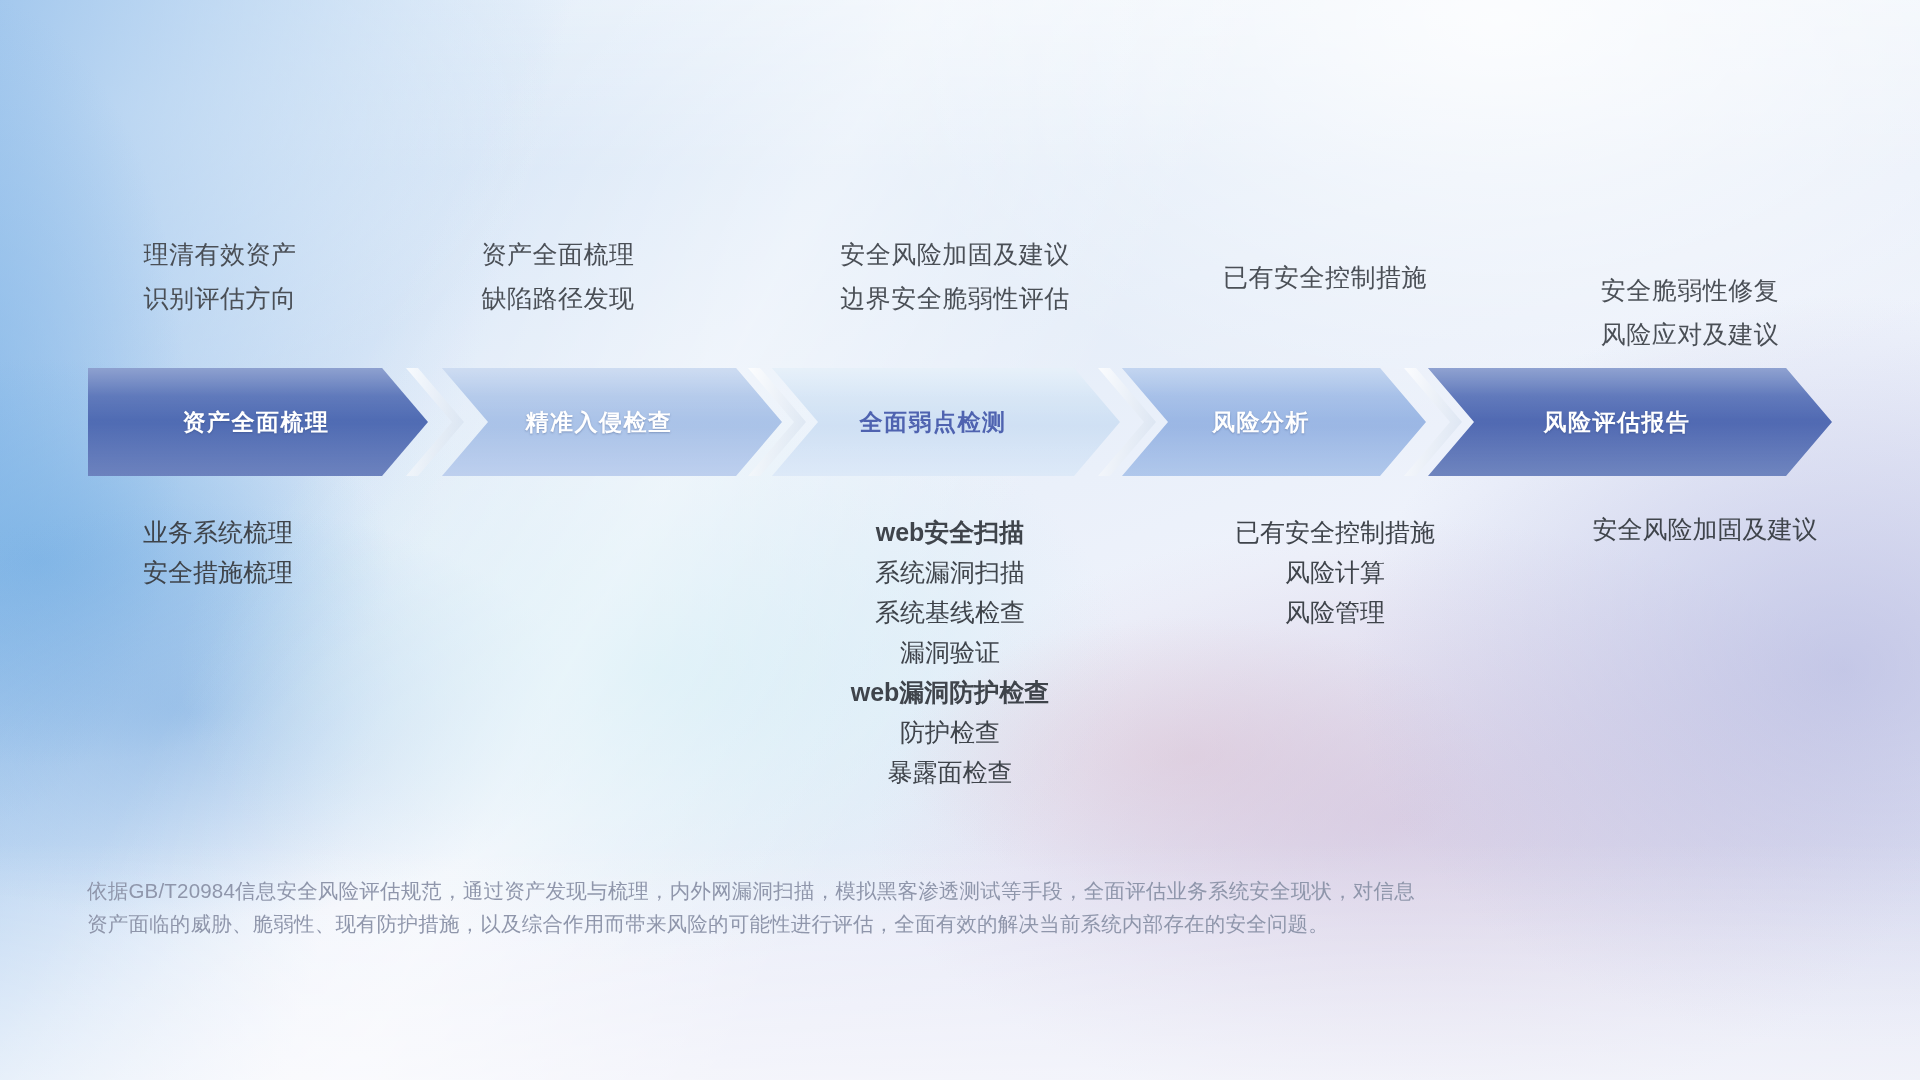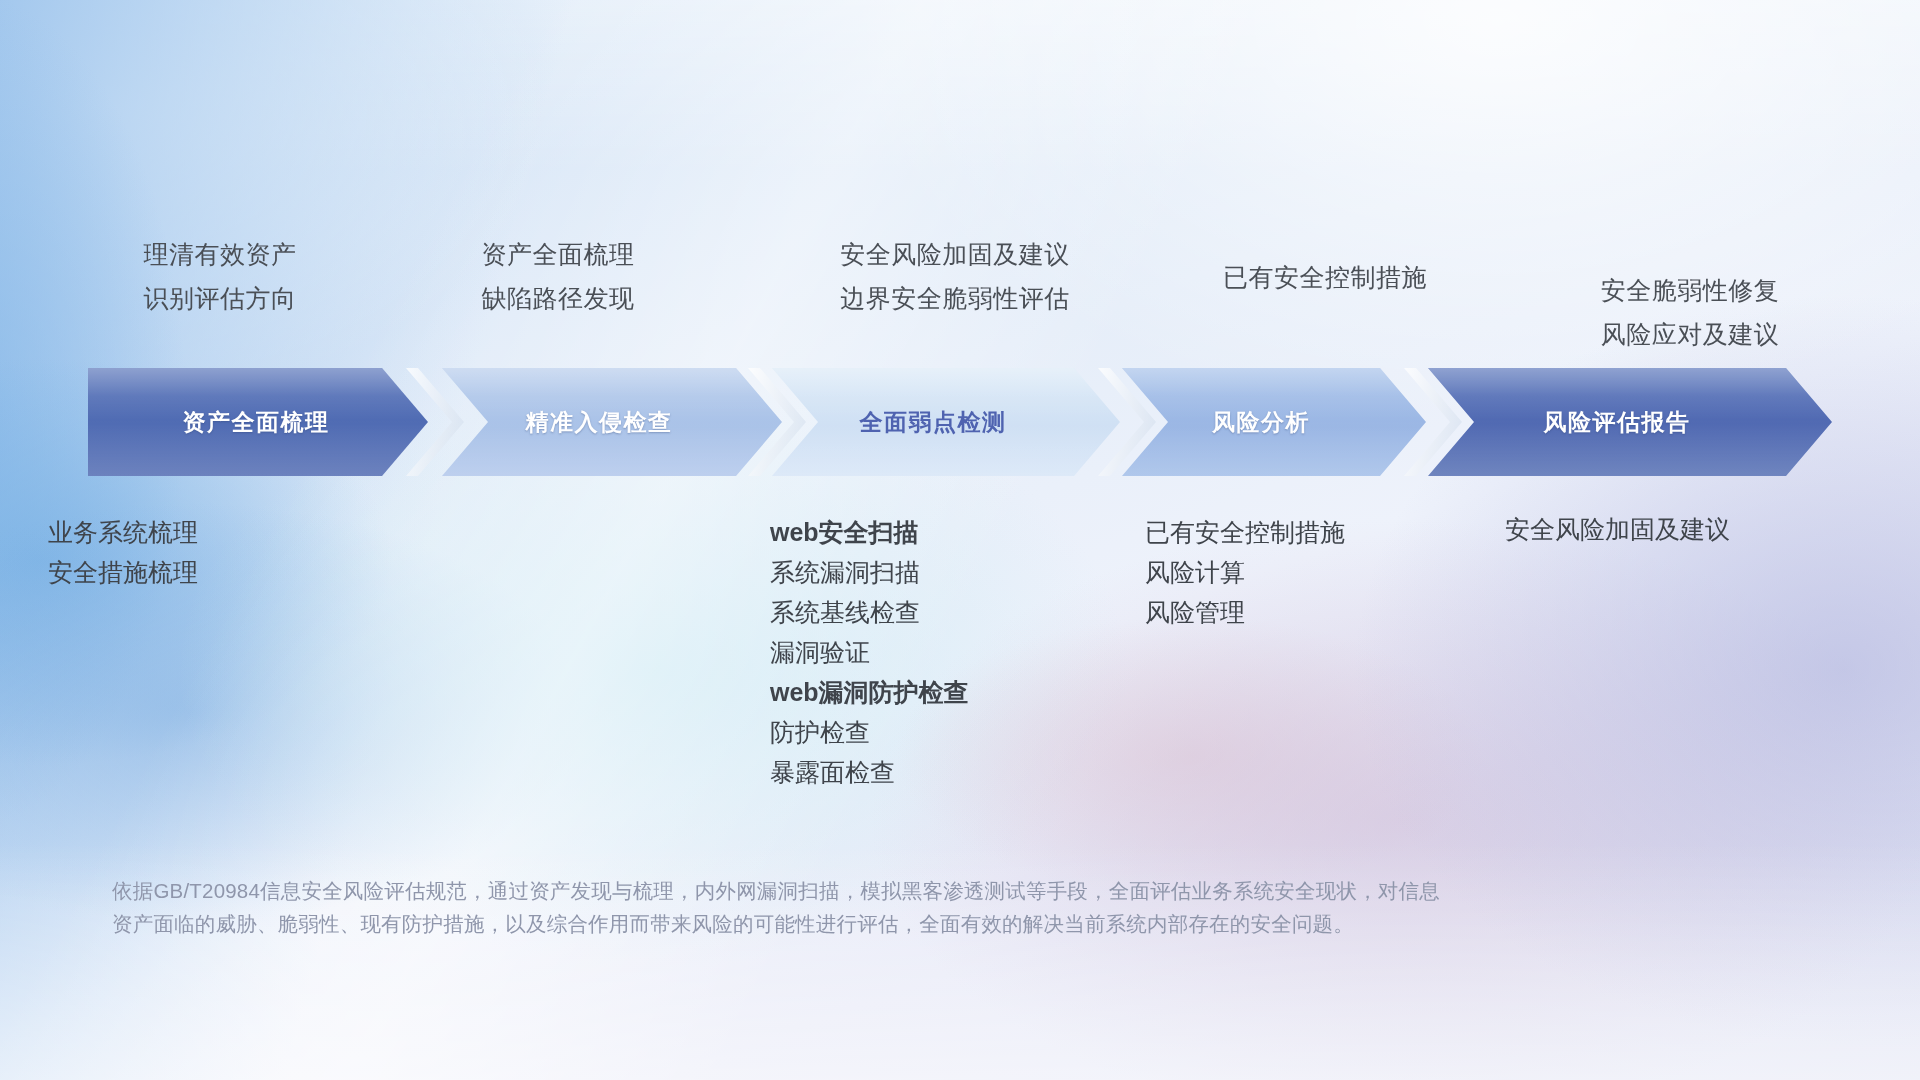--- a/index.html
+++ b/index.html
@@ -108,32 +108,32 @@
   .sep {
     position:absolute; top:0; height:108px; width:58px; z-index:2;
     background:linear-gradient(100deg, rgba(255,255,255,.9), rgba(200,214,232,.55));
     clip-path:polygon(0 0, 46px 50%, 0 100%, 12px 100%, 58px 50%, 12px 0);
     opacity:.9;
   }
 
   
   .list-col {
     position:absolute;
-    text-align:left;
+    text-align:center;
     color:#3f444b;
     font-size:25px;
     line-height:40px;
     white-space:nowrap;
   }
   .list-col .li { display:block; }
   .list-col .li.bold { font-weight:bold; }
 
   
   #footer {
-    position:absolute; left:112px; top:874px; width:1720px;
+    position:absolute; left:87px; top:874px; width:1720px;
     color:#8f96ab;
     font-size:20.5px;
     line-height:33px;
     letter-spacing:.2px;
   }
   #footer p { margin:0; }
 </style>
 </head>
 <body>
 

